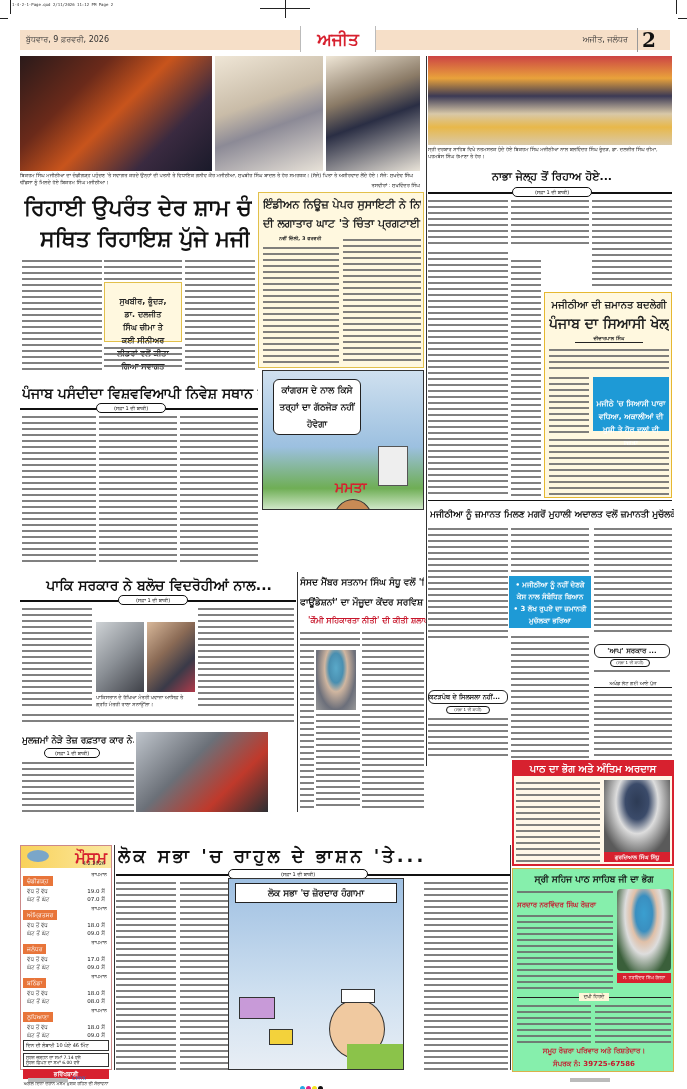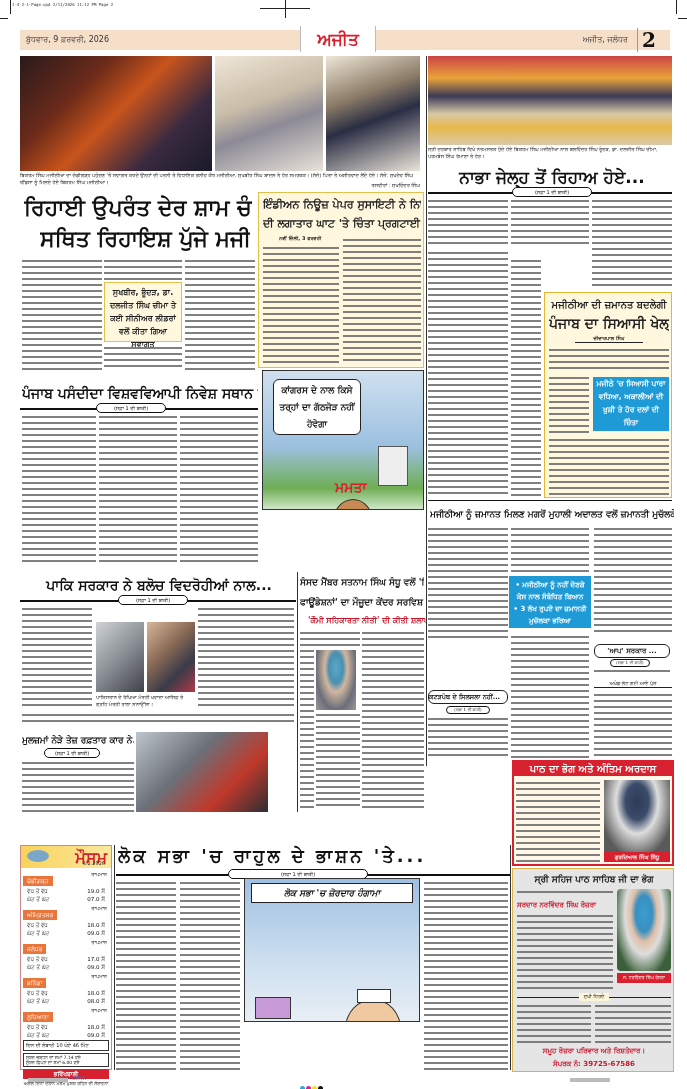--- a/index.html
+++ b/index.html
@@ -36,21 +36,21 @@
   .weather .wtitle { position: absolute; right: 4px; top: 2px; color: #d7212f; font-weight: bold; font-size: 16px; }
   .weather .wdate { position: absolute; right: 6px; top: 14px; font-size: 5px; color: #333; }
   .w-city { position: relative; height: 34px; padding: 0 2px; }
   .w-city .cname { display: inline-block; background: #e8753a; color: #fff; font-size: 6px; padding: 1px 4px; margin-top: 2px; }
   .w-city .cunit { position: absolute; right: 4px; top: 3px; font-size: 5px; color: #222; }
   .w-row { display: flex; justify-content: space-between; font-size: 5.5px; padding: 0 4px; line-height: 8px; }
   .w-sun { border: 1px solid #333; margin: 2px; font-size: 5px; padding: 1px 2px; }
   .w-red { background: #d7212f; color: #fff; font-size: 6px; text-align: center; margin: 2px; padding: 1px 0; font-weight: bold; }
   .ad-red { position: absolute; border: 2px solid #d7212f; background: #fff7e8; }
   .ad-red .bar { background: #d7212f; color: #fff; font-weight: bold; font-size: 10px; text-align: center; height: 14px; line-height: 14px; }
-  .ad-yellow { position: absolute; border: 1px solid #d9b24a; background: #e5e5e5; }
+  .ad-yellow { position: absolute; border: 1px solid #d9b24a; background: #86efac; }
   .red-text { color: #c7162b; }
   .footer-bar { position: absolute; height: 4px; }
   .dot { display: inline-block; width: 5px; height: 5px; border-radius: 50%; margin-right: 1px; }
 </style>
 </head>
 <body>
 
 <div class="slug">1-4-2-1-Page.qxd  2/11/2026  11:12 PM  Page 2</div>
 <div class="crop-line" style="left:260px;top:8px;width:50px;height:1px;"></div>
 <div class="crop-line" style="left:285px;top:0;width:1px;height:18px;"></div>
@@ -73,51 +73,51 @@
 
 <div class="caption" style="left:20px;top:172px;width:400px;height:16px;">ਬਿਕਰਮ ਸਿੰਘ ਮਜੀਠੀਆ ਦਾ ਚੰਡੀਗੜ੍ਹ ਪਹੁੰਚਣ 'ਤੇ ਸਵਾਗਤ ਕਰਦੇ ਉਨ੍ਹਾਂ ਦੀ ਪਤਨੀ ਤੇ ਵਿਧਾਇਕ ਗਨੀਵ ਕੌਰ ਮਜੀਠੀਆ, ਸੁਖਬੀਰ ਸਿੰਘ ਬਾਦਲ ਤੇ ਹੋਰ ਸਮਰਥਕ। (ਸੱਜੇ) ਪਿਤਾ ਤੇ ਅਸ਼ੀਰਵਾਦ ਲੈਂਦੇ ਹੋਏ। ਸੱਜੇ: ਸੁਖਦੇਵ ਸਿੰਘ ਢੀਂਡਸਾ ਨੂੰ ਮਿਲਦੇ ਹੋਏ ਬਿਕਰਮ ਸਿੰਘ ਮਜੀਠੀਆ।</div>
 <div class="caption" style="left:340px;top:182px;width:80px;height:8px;text-align:right;">ਤਸਵੀਰਾਂ : ਸੁਖਵਿੰਦਰ ਸਿੰਘ</div>
 <div class="caption" style="left:428px;top:146px;width:244px;height:16px;">ਸ੍ਰੀ ਦਰਬਾਰ ਸਾਹਿਬ ਵਿਖੇ ਨਤਮਸਤਕ ਹੁੰਦੇ ਹੋਏ ਬਿਕਰਮ ਸਿੰਘ ਮਜੀਠੀਆ ਨਾਲ ਬਲਵਿੰਦਰ ਸਿੰਘ ਭੂੰਦੜ, ਡਾ. ਦਲਜੀਤ ਸਿੰਘ ਚੀਮਾ, ਪਰਮਬੰਸ ਸਿੰਘ ਰੋਮਾਣਾ ਤੇ ਹੋਰ।</div>
 
 <div class="headline" style="left:24px;top:194px;width:228px;height:28px;font-size:22px;line-height:28px;">ਰਿਹਾਈ ਉਪਰੰਤ ਦੇਰ ਸ਼ਾਮ ਚੰਡੀਗੜ੍ਹ</div>
 <div class="headline" style="left:40px;top:225px;width:210px;height:28px;font-size:22px;line-height:28px;">ਸਥਿਤ ਰਿਹਾਇਸ਼ ਪੁੱਜੇ ਮਜੀਠੀਆ</div>
 
 <div class="text-lines" style="left:22px;top:258px;width:80px;height:112px;"></div>
 <div class="text-lines" style="left:104px;top:258px;width:78px;height:22px;"></div>
-<div class="boxed" style="left:104px;top:282px;width:78px;height:60px;padding:3px;">
+<div class="boxed" style="left:104px;top:282px;width:78px;height:60px;padding:12px;">
   <div style="font-size:8px;font-weight:bold;text-align:center;line-height:13px;color:#222;">ਸੁਖਬੀਰ, ਭੂੰਦੜ, ਡਾ. ਦਲਜੀਤ ਸਿੰਘ ਚੀਮਾ ਤੇ ਕਈ ਸੀਨੀਅਰ ਲੀਡਰਾਂ ਵਲੋਂ ਕੀਤਾ ਗਿਆ ਸਵਾਗਤ</div>
 </div>
 <div class="text-lines" style="left:104px;top:345px;width:78px;height:25px;"></div>
 <div class="text-lines" style="left:185px;top:258px;width:70px;height:112px;"></div>
 
 <div class="boxed" style="left:258px;top:192px;width:166px;height:176px;">
   <div class="headline" style="left:4px;top:4px;width:158px;height:16px;font-size:11px;line-height:16px;color:#222;">ਇੰਡੀਅਨ ਨਿਊਜ਼ ਪੇਪਰ ਸੁਸਾਇਟੀ ਨੇ ਨਿਊਜ਼ਪ੍ਰਿੰਟ</div>
   <div class="headline" style="left:4px;top:23px;width:158px;height:16px;font-size:11px;line-height:16px;color:#222;">ਦੀ ਲਗਾਤਾਰ ਘਾਟ 'ਤੇ ਚਿੰਤਾ ਪ੍ਰਗਟਾਈ</div>
   <div class="caption" style="left:20px;top:42px;width:60px;height:8px;font-weight:bold;">ਨਵੀਂ ਦਿੱਲੀ, 3 ਫਰਵਰੀ</div>
   <div class="text-lines" style="left:4px;top:52px;width:76px;height:118px;"></div>
   <div class="text-lines" style="left:84px;top:44px;width:78px;height:126px;"></div>
 </div>
 
-<div class="headline" style="left:430px;top:166px;width:244px;height:22px;font-size:17px;line-height:22px;text-align:center;">ਨਾਭਾ ਜੇਲ੍ਹ ਤੋਂ ਰਿਹਾਅ ਹੋਏ...</div>
+<div class="headline" style="left:430px;top:166px;width:244px;height:22px;font-size:11px;line-height:22px;text-align:center;">ਨਾਭਾ ਜੇਲ੍ਹ ਤੋਂ ਰਿਹਾਅ ਹੋਏ...</div>
 <div class="rule" style="left:428px;top:192px;width:244px;height:2px;"></div>
 <div class="byline-pill" style="left:512px;top:187px;width:80px;">(ਸਫ਼ਾ 1 ਦੀ ਬਾਕੀ)</div>
 <div class="text-lines" style="left:428px;top:198px;width:80px;height:48px;"></div>
 <div class="text-lines" style="left:511px;top:198px;width:78px;height:50px;"></div>
 <div class="text-lines" style="left:592px;top:198px;width:80px;height:90px;"></div>
 <div class="caption" style="left:512px;top:248px;width:78px;height:8px;font-weight:bold;"></div>
 <div class="text-lines" style="left:428px;top:250px;width:80px;height:246px;"></div>
 <div class="text-lines" style="left:511px;top:258px;width:30px;height:238px;"></div>
 
 <div class="boxed" style="left:544px;top:292px;width:128px;height:206px;border-color:#e6b830;">
   <div class="headline" style="left:4px;top:4px;width:120px;height:16px;font-size:10px;line-height:16px;text-align:center;color:#222;">ਮਜੀਠੀਆ ਦੀ ਜ਼ਮਾਨਤ ਬਦਲੇਗੀ</div>
   <div class="headline" style="left:4px;top:22px;width:120px;height:16px;font-size:14px;line-height:16px;text-align:left;color:#222;">ਪੰਜਾਬ ਦਾ ਸਿਆਸੀ ਖੇਲ੍ਹ</div>
   <div class="caption" style="left:30px;top:42px;width:68px;height:8px;text-align:center;font-weight:bold;border-bottom:1px solid #222;">ਦੀਦਾਰਪਾਲ ਸਿੰਘ</div>
   <div class="text-lines" style="left:4px;top:54px;width:120px;height:26px;"></div>
   <div class="text-lines" style="left:4px;top:82px;width:40px;height:60px;"></div>
-  <div class="blue-box" style="left:48px;top:84px;width:76px;height:54px;font-size:7.5px;line-height:13px;padding:0 2px;">ਮਜੀਠੇ 'ਚ ਸਿਆਸੀ ਪਾਰਾ ਵਧਿਆ, ਅਕਾਲੀਆਂ ਦੀ ਖੁਸ਼ੀ ਤੇ ਹੋਰ ਦਲਾਂ ਦੀ ਚਿੰਤਾ</div>
+  <div class="blue-box" style="left:48px;top:84px;width:76px;height:54px;font-size:7.5px;line-height:13px;padding:20px 2px;">ਮਜੀਠੇ 'ਚ ਸਿਆਸੀ ਪਾਰਾ ਵਧਿਆ, ਅਕਾਲੀਆਂ ਦੀ ਖੁਸ਼ੀ ਤੇ ਹੋਰ ਦਲਾਂ ਦੀ ਚਿੰਤਾ</div>
   <div class="text-lines" style="left:4px;top:144px;width:120px;height:58px;"></div>
 </div>
 
 <div class="headline" style="left:22px;top:383px;width:236px;height:20px;font-size:14px;line-height:20px;">ਪੰਜਾਬ ਪਸੰਦੀਦਾ ਵਿਸ਼ਵਵਿਆਪੀ ਨਿਵੇਸ਼ ਸਥਾਨ ਵਜੋਂ...</div>
 <div class="rule" style="left:20px;top:408px;width:238px;height:2px;"></div>
 <div class="byline-pill" style="left:96px;top:403px;width:70px;">(ਸਫ਼ਾ 1 ਦੀ ਬਾਕੀ)</div>
 <div class="text-lines" style="left:22px;top:414px;width:74px;height:148px;"></div>
 <div class="text-lines" style="left:99px;top:414px;width:78px;height:148px;"></div>
 <div class="text-lines" style="left:180px;top:414px;width:78px;height:148px;"></div>
 
@@ -272,21 +272,21 @@
   <div style="font-size:4.5px;text-align:center;padding:0 2px;">ਅਗਲੇ ਦਿਨਾਂ ਦੌਰਾਨ ਮੌਸਮ ਖ਼ੁਸ਼ਕ ਰਹਿਣ ਦੀ ਸੰਭਾਵਨਾ</div>
 </div>
 
 <div class="headline" style="left:118px;top:844px;width:356px;height:24px;font-size:18px;line-height:24px;letter-spacing:3px;">ਲੋਕ ਸਭਾ 'ਚ ਰਾਹੁਲ ਦੇ ਭਾਸ਼ਨ 'ਤੇ...</div>
 <div class="rule" style="left:116px;top:874px;width:394px;height:2px;"></div>
 <div class="byline-pill" style="left:228px;top:869px;width:140px;">(ਸਫ਼ਾ 1 ਦੀ ਬਾਕੀ)</div>
 <div class="text-lines" style="left:116px;top:880px;width:60px;height:190px;"></div>
 <div class="text-lines" style="left:180px;top:880px;width:60px;height:190px;"></div>
 <div class="text-lines" style="left:424px;top:880px;width:84px;height:190px;"></div>
 
-<div class="cartoon" style="left:244px;top:878px;width:176px;height:144px;background:linear-gradient(180deg,#9fc0e2 0%,#cfe0f0 60%,#e8eef5 100%);font-style:italic;">
+<div class="cartoon" style="left:228px;top:878px;width:176px;height:192px;background:linear-gradient(180deg,#9fc0e2 0%,#cfe0f0 60%,#e8eef5 100%);">
   <div style="position:absolute;left:6px;top:4px;width:162px;height:20px;background:#fff;border:1px solid #222;font-size:9px;font-weight:bold;text-align:center;line-height:18px;">ਲੋਕ ਸਭਾ 'ਚ ਜ਼ੋਰਦਾਰ ਹੰਗਾਮਾ</div>
   <div style="position:absolute;left:100px;top:120px;width:56px;height:60px;border-radius:50%;background:#f0c9a0;border:1px solid #333;"></div>
   <div style="position:absolute;left:112px;top:110px;width:34px;height:14px;background:#fff;border:1px solid #333;"></div>
   <div style="position:absolute;left:118px;top:165px;width:60px;height:30px;background:#8bc34a;"></div>
   <div style="position:absolute;left:10px;top:118px;width:36px;height:22px;background:#c89ad8;border:1px solid #333;"></div>
   <div style="position:absolute;left:40px;top:150px;width:24px;height:16px;background:#f3d23b;border:1px solid #333;"></div>
 </div>
 
 <div class="vrule" style="left:426px;top:56px;height:710px;"></div>
 <div class="vrule" style="left:114px;top:845px;height:225px;"></div>

